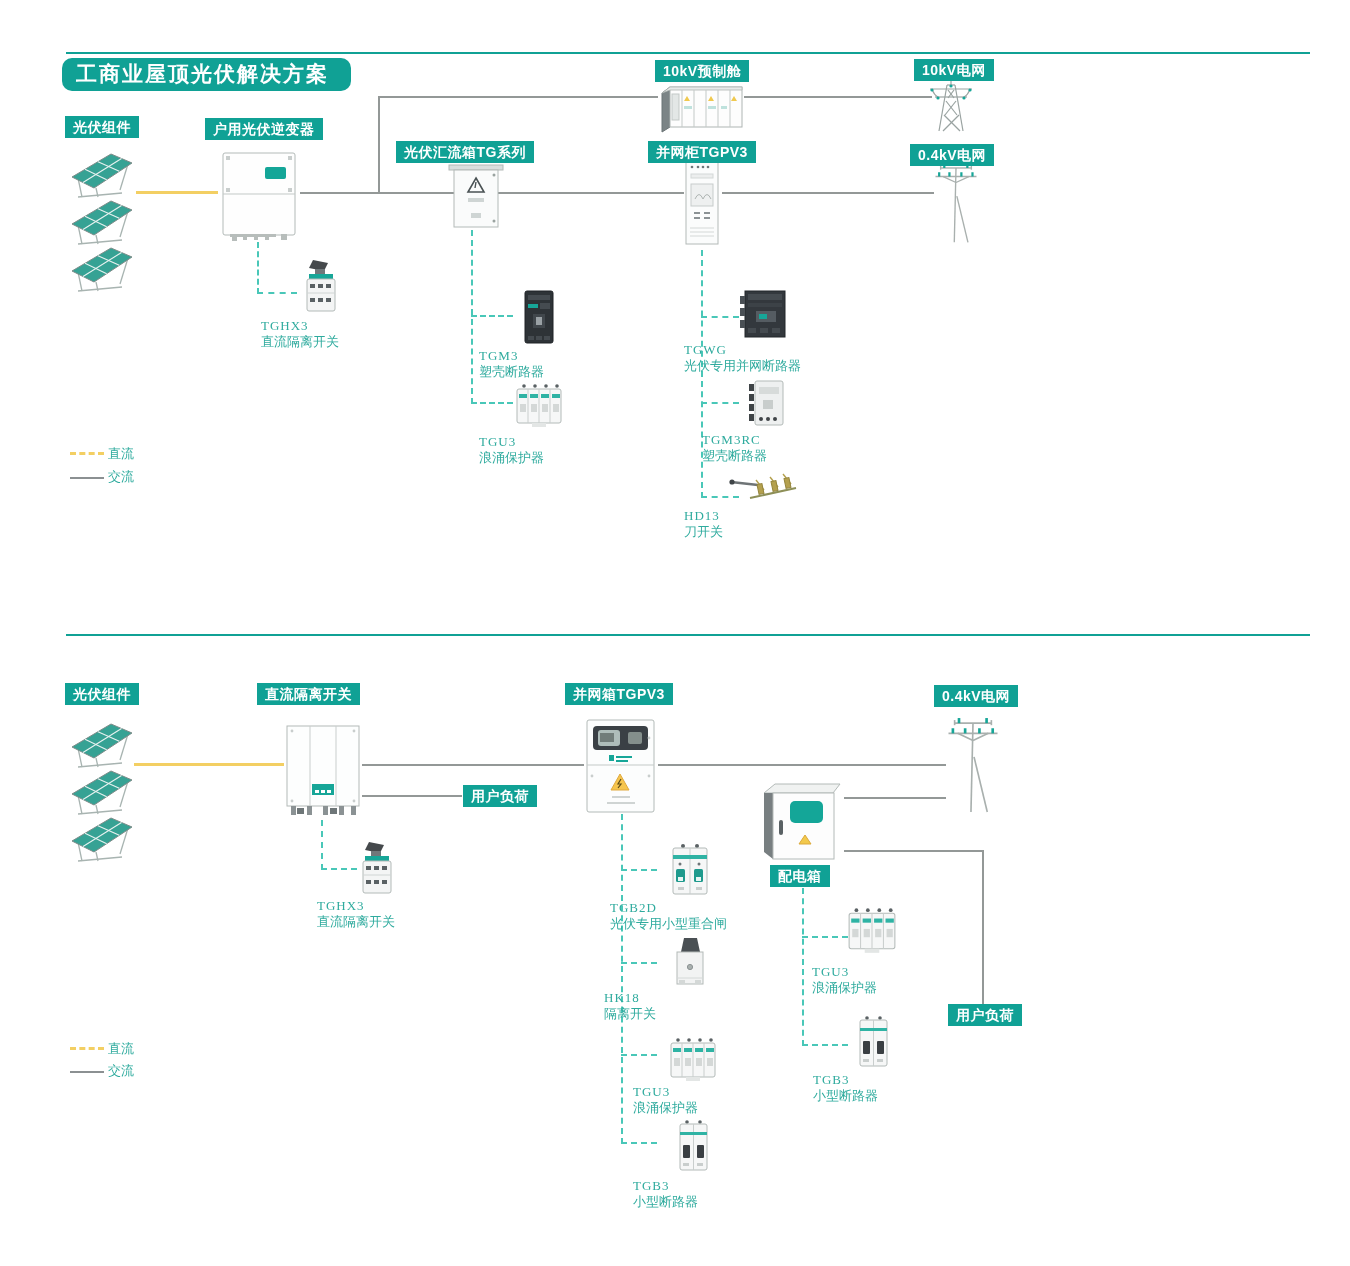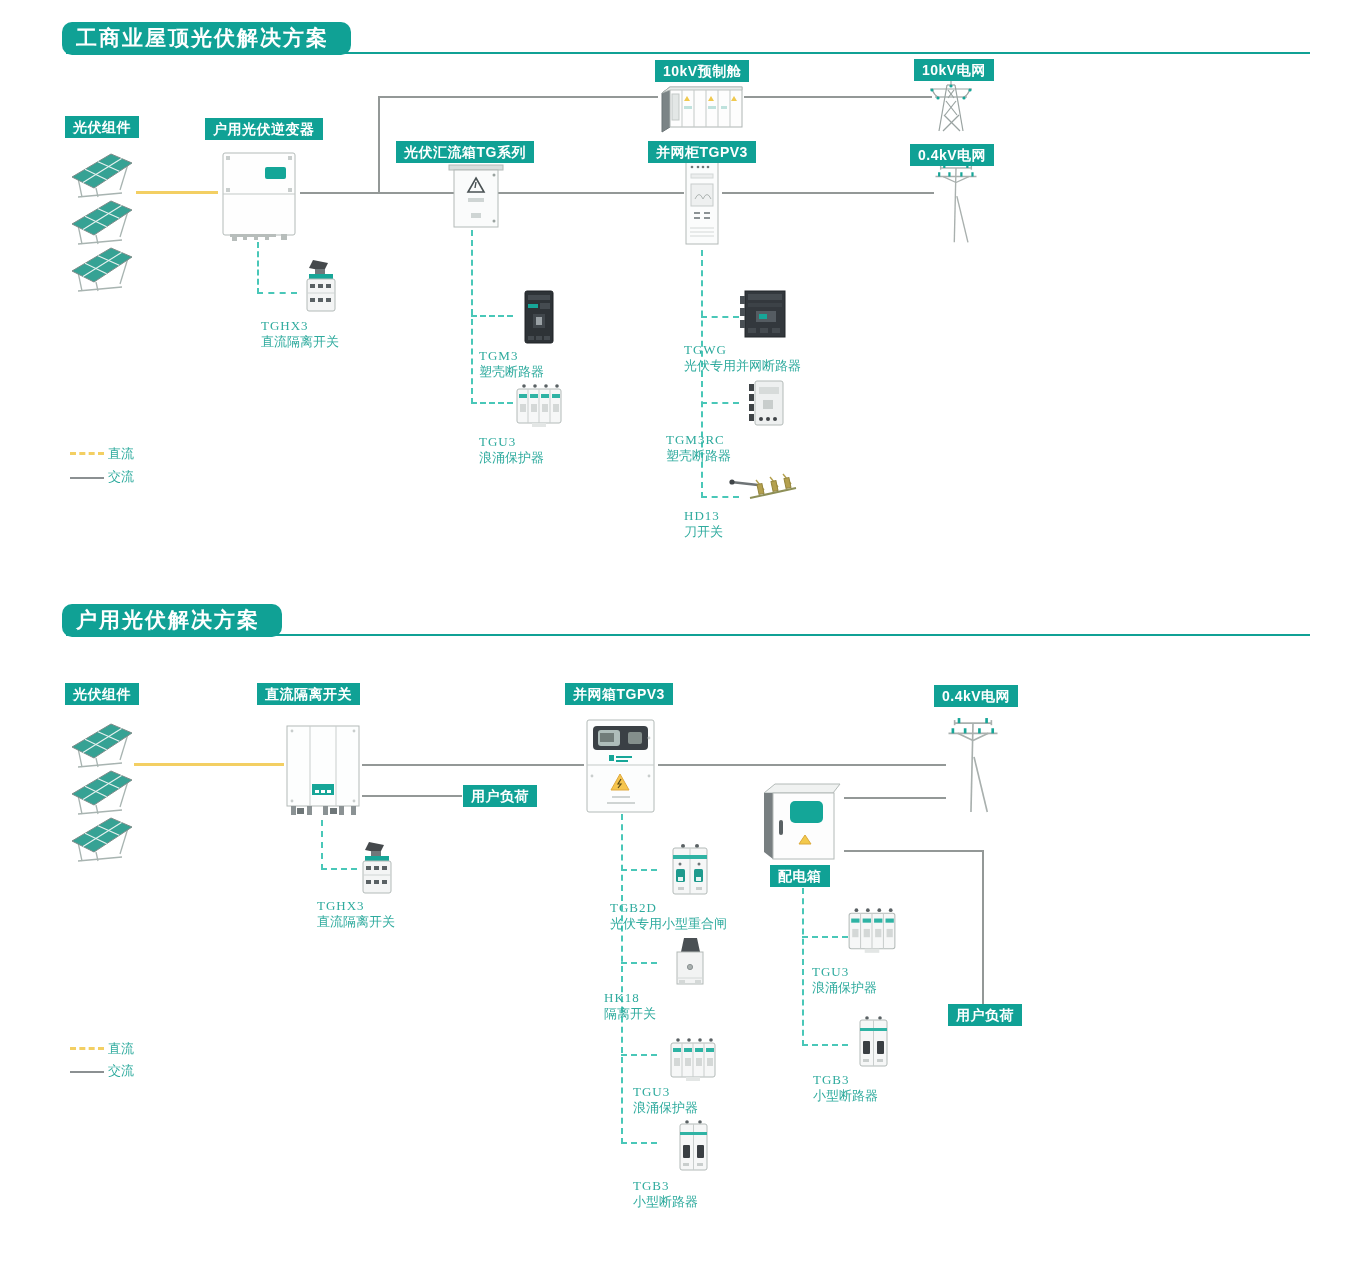--- a/index.html
+++ b/index.html
@@ -7,21 +7,21 @@
     --tealText:#2fab9e;
     --dc:#f3cf63;
     --ac:#939897;
     --dash:#49c7b8;
   }
   html,body{margin:0;padding:0;background:#fff;}
   .canvas{position:relative;width:1350px;height:1266px;background:#fff;overflow:hidden;
           font-family:"Liberation Sans",sans-serif;}
   .sec-title{position:absolute;background:var(--teal);color:#fff;
              font:bold 21px/26px "Liberation Sans",sans-serif;letter-spacing:2px;
-             padding:3px 22px 4px 14px;border-radius:10px;z-index:4;white-space:nowrap;}
+             padding:3px 22px 4px 14px;border-radius:10px;z-index:4;white-space:nowrap;margin-top:36px;}
   .title-line{position:absolute;height:2px;background:var(--teal);z-index:1;}
   .chip{position:absolute;background:var(--teal);color:#fff;
         font:bold 14px/18px "Liberation Sans",sans-serif;padding:2px 8px;
         z-index:4;white-space:nowrap;letter-spacing:0.5px;}
   .cap{position:absolute;text-align:left;color:var(--tealText);
        font:13px/16px "Liberation Serif",serif;z-index:4;}
   .cap-model{letter-spacing:1px;}
   .hline{position:absolute;height:2px;background:var(--ac);z-index:1;}
   .dcline{position:absolute;height:3px;background:var(--dc);z-index:1;}
   .vline{position:absolute;width:2px;background:var(--ac);z-index:1;}
@@ -363,21 +363,21 @@
         <rect x="9" y="3" width="28" height="44" rx="2" fill="#eef0f0" stroke="#b3bab8"></rect>
         <rect x="13" y="9" width="20" height="7" fill="#d7dbda"></rect>
         <rect x="17" y="22" width="10" height="9" fill="#c8cdcc"></rect>
         <g fill="#3f4447">
           <circle cx="15" cy="41" r="2"></circle>
           <circle cx="22" cy="41" r="2"></circle>
           <circle cx="29" cy="41" r="2"></circle>
         </g>
       </svg>
   </div>
-  <div class="cap" style="left:666px;top:432px;width:160px">
+  <div class="cap" style="left:702px;top:432px;width:160px">
     <div class="cap-model">TGM3RC</div>
     <div class="cap-desc">塑壳断路器</div>
   </div>
 
   <div class="equip" style="left:728px;top:472px">
     <svg width="72" height="32" viewBox="0 0 72 32">
         <line x1="3" y1="10" x2="30" y2="13" stroke="#6e7476" stroke-width="2.5"></line>
         <circle cx="4" cy="10" r="2.6" fill="#3f4447"></circle>
         <line x1="22" y1="26" x2="68" y2="16" stroke="#8d8f57" stroke-width="2"></line>
         <g stroke="#b4a04e" stroke-width="1.4">
@@ -396,21 +396,20 @@
     <div class="cap-model">HD13</div>
     <div class="cap-desc">刀开关</div>
   </div>
 
   <div class="leg-dc" style="left:70px;top:452px"></div>
   <div class="leg-text" style="left:108px;top:446px">直流</div>
   <div class="leg-ac" style="left:70px;top:477px"></div>
   <div class="leg-text" style="left:108px;top:469px">交流</div>
 
   <div class="title-line" style="left:66px;top:634px;width:1244px"></div>
-  <div class="sec-title" style="left:62px;top:604px">户用光伏解决方案</div>
 
   <div class="chip" style="left:65px;top:683px">光伏组件</div>
   <div class="chip" style="left:257px;top:683px">直流隔离开关</div>
   <div class="chip" style="left:565px;top:683px">并网箱TGPV3</div>
   <div class="chip" style="left:934px;top:685px">0.4kV电网</div>
   <div class="chip" style="left:463px;top:785px">用户负荷</div>
   <div class="chip" style="left:770px;top:865px">配电箱</div>
   <div class="chip" style="left:948px;top:1004px">用户负荷</div>
 
   <div class="dcline" style="left:134px;top:763px;width:150px"></div>

